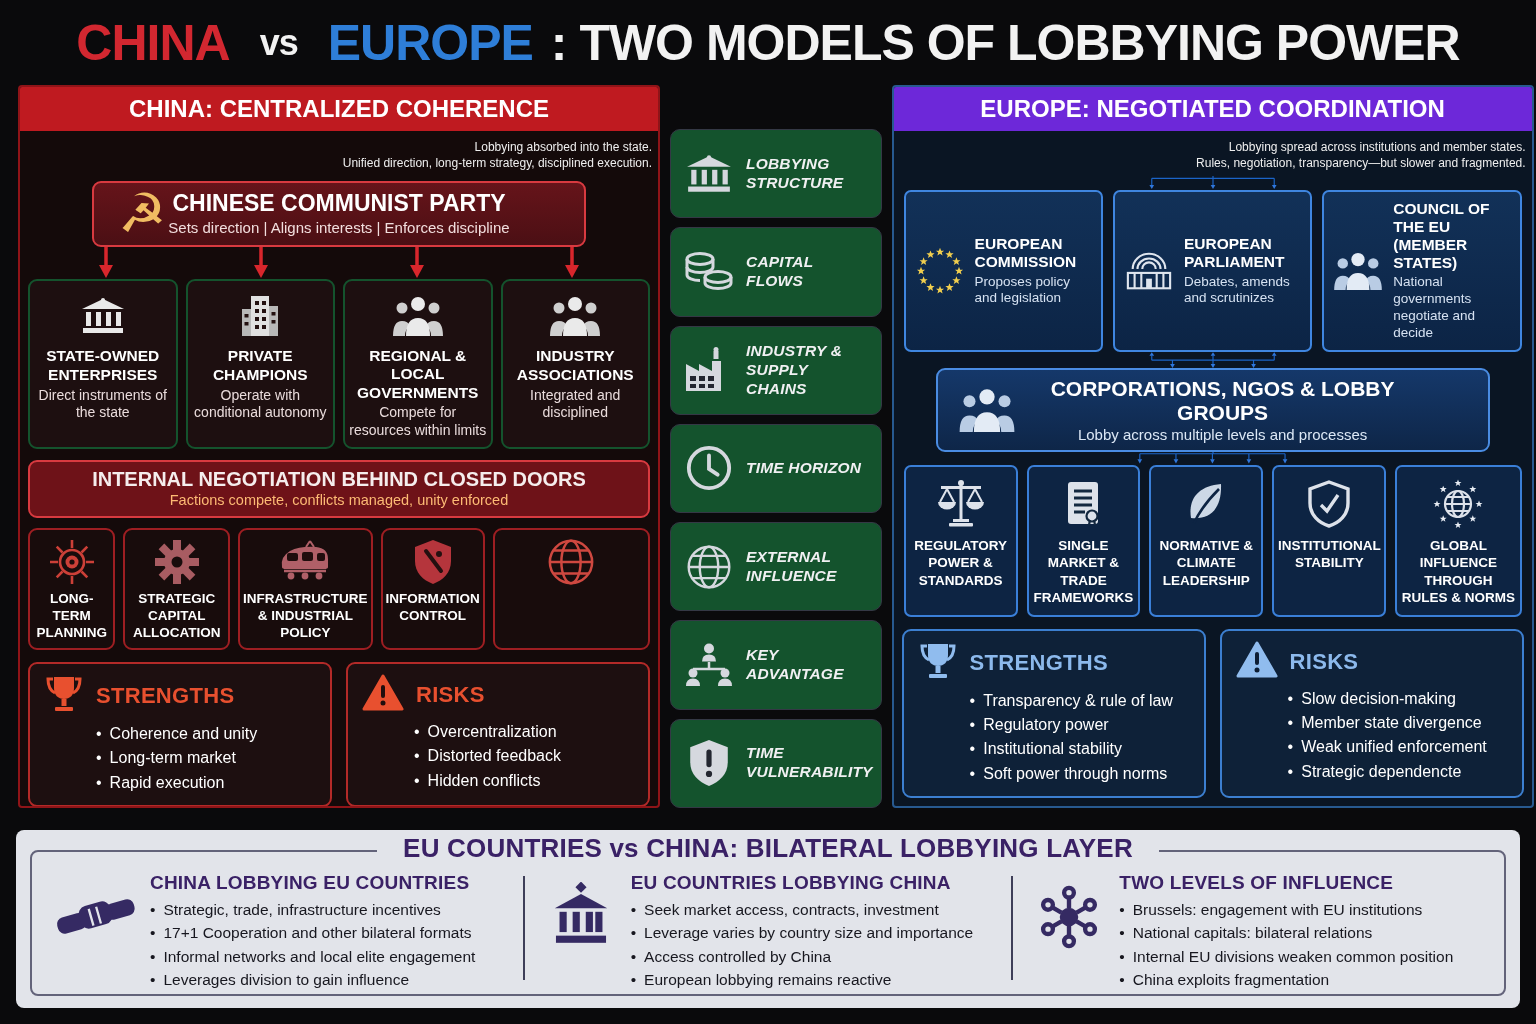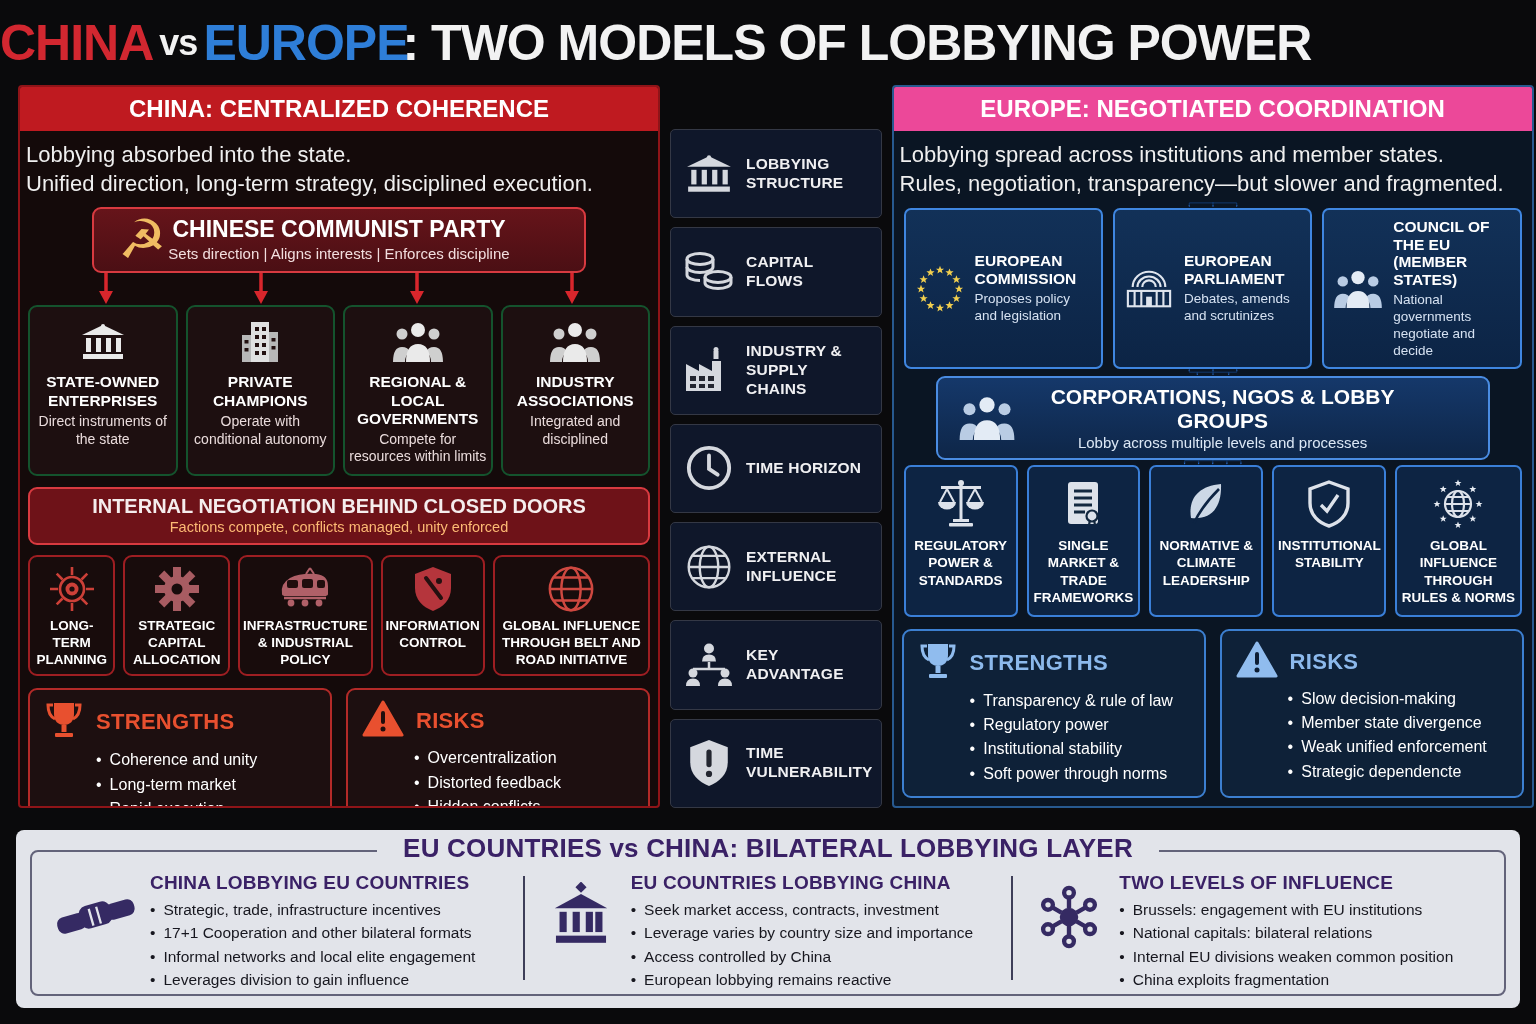--- a/index.html
+++ b/index.html
@@ -1,36 +1,36 @@
 <!DOCTYPE html>
 <html><head>
 <meta charset="utf-8">
 <style>
   * { box-sizing: border-box; margin: 0; padding: 0; }
   html,body { width:1536px; height:1024px; overflow:hidden; }
   body { background:#0a0a0c; font-family:"Liberation Sans", sans-serif; }
 
   
-  .main-title { height:85px; display:flex; align-items:center; justify-content:flex-start; gap:6px; }
+  .main-title { height:85px; display:flex; align-items:center; justify-content:center; gap:30px; }
   .main-title span { font-weight:bold; letter-spacing:-1px; }
   .t-china  { color:#d22730; font-size:50px; }
   .t-vs     { color:#f2f2f2; font-size:36px; }
   .t-europe { color:#2e7ed8; font-size:50px; }
   .t-rest   { color:#f2f2f2; font-size:50px; margin-left:-12px; }
 
   
   .main { display:flex; gap:10px; padding:0 18px; height:723px; }
   .panel { flex:0 0 642px; display:flex; flex-direction:column; border-radius:4px; overflow:hidden; }
   .panel.china  { background:#140a0a; border:2px solid #8f1418; }
   .panel.europe { background:#0a1523; border:2px solid #27598f; }
   .phead { height:44px; flex:0 0 44px; display:flex; align-items:center; justify-content:center;
            font-size:24px; font-weight:bold; color:#fff; }
   .phead.red  { background:#bf1a20; }
-  .phead.blue { background:#ec4899; }
-  .psub { text-align:left; color:#efefef; font-size:22px; line-height:1.32; margin:9px 6px 4px; }
+  .phead.blue { background:#6d28d9; }
+  .psub { text-align:right; color:#efefef; font-size:12px; line-height:1.32; margin:9px 6px 4px; }
 
   
   .ccp-box { position:relative; margin:5px 72px 0; background:linear-gradient(#66141a,#4b0f14);
              border:2px solid #d83a40; border-radius:9px; text-align:center; padding:7px 0 9px; }
   .ccp-icon { position:absolute; left:24px; top:-2px; font-size:54px; line-height:64px; color:#f0bc62; }
   .ccp-title { font-size:23px; font-weight:bold; color:#fff; }
   .ccp-sub { font-size:15px; color:#f2dede; margin-top:2px; }
 
   .arrow-row { display:flex; height:32px; flex:0 0 32px; margin:0 8px; }
   .arrow-cell { flex:1; display:flex; justify-content:center; }
@@ -60,22 +60,22 @@
   .srhead { display:flex; align-items:center; gap:12px; }
   .srtitle { font-size:22px; font-weight:bold; letter-spacing:.3px; }
   .china .srtitle { color:#e8502f; }
   .europe .srtitle { color:#8cb9ec; }
   .srlist { margin-top:4px; padding-left:52px; }
   .li { font-size:16px; color:#fff; line-height:1.52; }
   .li::before { content:"•"; margin-right:8px; }
 
   
   .mid { flex:1; display:flex; flex-direction:column; gap:9px; padding-top:44px; }
-  .midcard { flex:1; background:#0f172a; border:1px solid #343845; border-radius:5px;
-             display:flex; align-items:center; padding:0 8px 0 10px; gap:9px; }
+  .midcard { flex:1; background:#14532d; border:1px solid #343845; border-radius:10px;
+             display:flex; align-items:center; padding:0 8px 0 10px; gap:9px;font-style:italic; }
   .midicon { flex:0 0 56px; display:flex; justify-content:center; }
   .midlabel { font-size:15.5px; font-weight:bold; color:#f0f0f2; line-height:1.22; letter-spacing:.2px; }
 
   
   .treesvg { display:block; margin:0 0; }
   .irow { display:flex; gap:10px; margin:0 10px; }
   .ibox { flex:1; background:linear-gradient(#123158,#0c2445); border:2px solid #3f86e0; border-radius:7px;
           display:flex; align-items:center; gap:7px; padding:8px 6px; }
   .iicon { flex:0 0 56px; display:flex; justify-content:center; }
   .ititle { font-size:15.5px; font-weight:bold; color:#fff; line-height:1.15; }
@@ -315,21 +315,20 @@
       <div class="tbox" style="flex:1.75">
         <span class="ticon">
           <svg width="50" height="50" viewBox="0 0 52 52">
               <g stroke="#cf4840" stroke-width="2.6" fill="none">
                 <circle cx="26" cy="26" r="22"></circle>
                 <ellipse cx="26" cy="26" rx="10" ry="22"></ellipse>
                 <path d="M4 26 H48 M8 14 H44 M8 38 H44"></path>
               </g>
             </svg>
         </span>
-        <div class="tlabel">GLOBAL INFLUENCE THROUGH BELT AND ROAD INITIATIVE</div>
       </div>
     </div>
 
     <div class="srrow">
       <div class="srbox">
         <div class="srhead">
           <span>
             <svg width="40" height="40" viewBox="0 0 40 40" fill="#e8502f">
                 <path d="M10 3 H30 V14 C30 21 26 25 20 25 C14 25 10 21 10 14 Z"></path>
                 <path d="M9 5 H4 C4 13 7 17 11 19" stroke="#e8502f" stroke-width="3" fill="none"></path>

